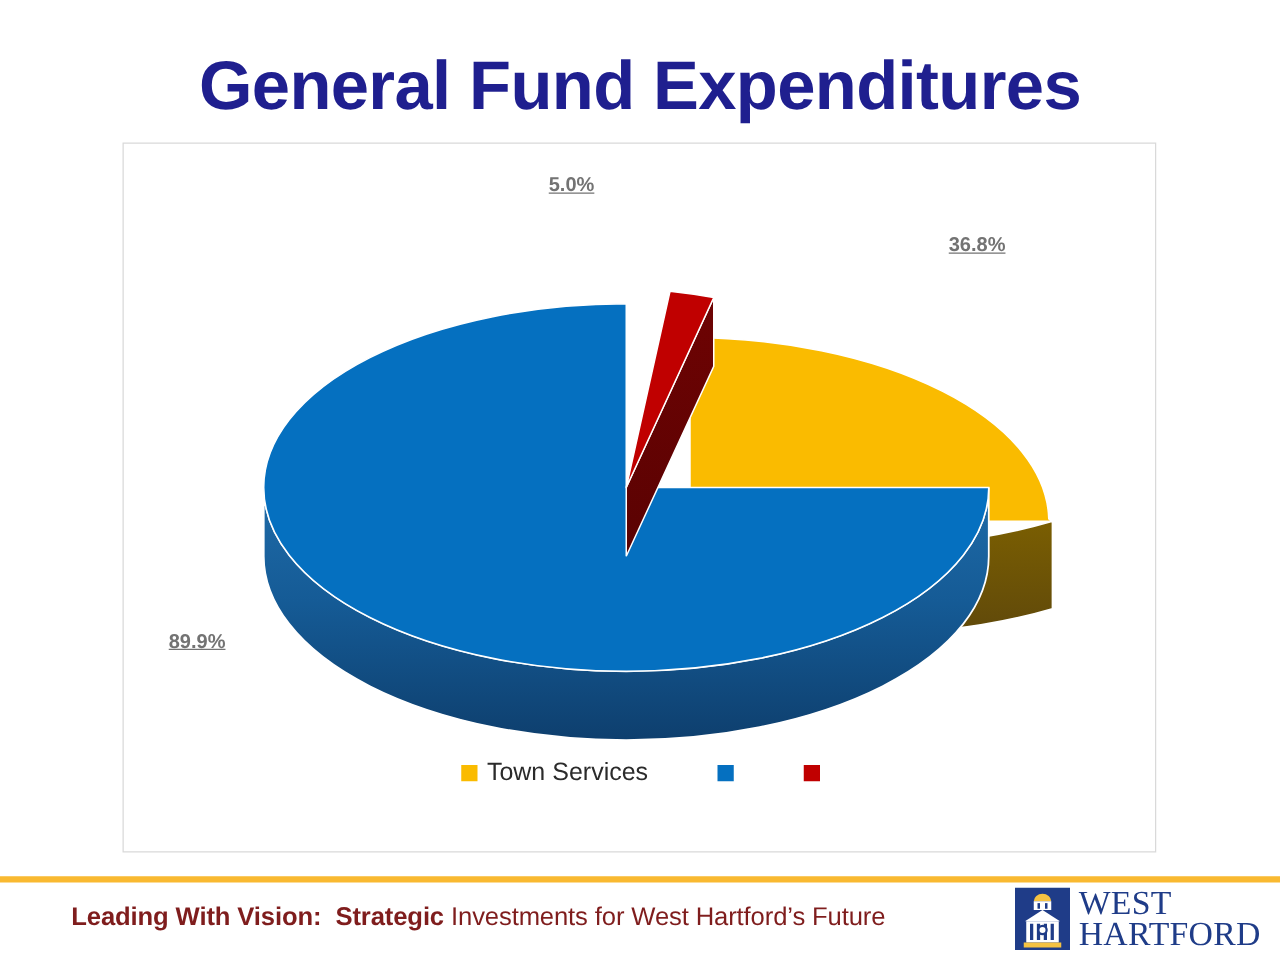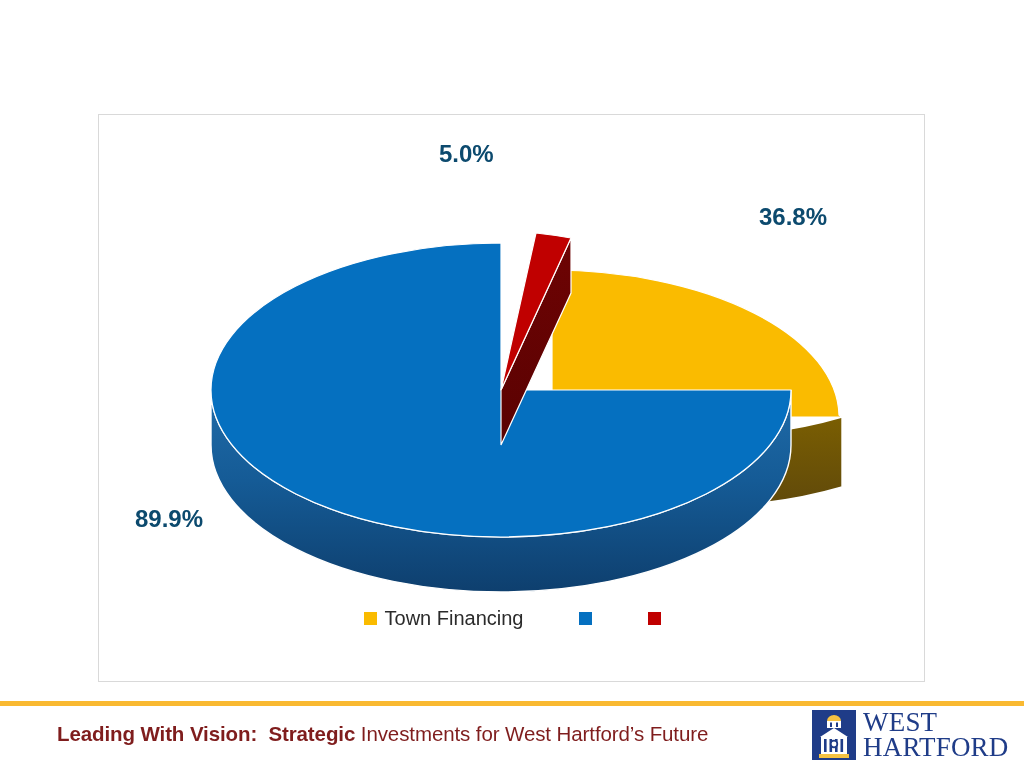--- a/index.html
+++ b/index.html
@@ -50,28 +50,29 @@
     left: 0;
     top: 0;
     width: 827px;
     height: 520px;
     display: block;
   }
 
   
   .data-label {
     position: absolute;
-    font-size: 24px;
+    font-size: 16px;
     font-weight: bold;
-    color: #0c4a6e;
-    font-family: "Liberation Sans", sans-serif;
-    white-space: nowrap;
+    color: #737373;
+    font-family: "Liberation Sans", sans-serif;
+    white-space: nowrap;
+    text-decoration: underline;
   }
   #label-capital  { left: 340px; top: 25px; }
-  #label-town     { left: 660px; top: 73px; margin-top: 15px; }
+  #label-town     { left: 660px; top: 73px; }
   #label-board    { left:  36px; top: 390px; }
 
   
   #legend {
     position: absolute;
     left: 0;
     top: 492px;
     width: 827px;
     display: flex;
     justify-content: center;
@@ -148,20 +149,21 @@
     color: #1F3C88;
     letter-spacing: 0.2px;
     white-space: nowrap;
   }
 </style>
 </head>
 <body>
 
 <div id="slide">
 
+  <div id="slide-title">General Fund Expenditures</div>
 
   <div id="chart-frame">
 
     <svg id="pie-svg" viewBox="0 0 827 520">
       <defs>
         <linearGradient id="blueSideGrad" x1="0" y1="0" x2="0" y2="1">
           <stop offset="0%" stop-color="#1F6BA8"></stop>
           <stop offset="45%" stop-color="#155B96"></stop>
           <stop offset="100%" stop-color="#0E3F6E"></stop>
         </linearGradient>
@@ -209,21 +211,21 @@
     </svg>
 
     <div class="data-label" id="label-capital">5.0%</div>
     <div class="data-label" id="label-town">36.8%</div>
     <div class="data-label" id="label-board">89.9%</div>
 
     <div id="legend">
 
       <div class="legend-item">
         <span class="legend-swatch" style="background:#FABB00"></span>
-        <span class="legend-label">Town Financing</span>
+        <span class="legend-label">Town Services</span>
       </div>
 
       <div class="legend-item">
         <span class="legend-swatch" style="background:#0570C0"></span>
       </div>
 
       <div class="legend-item">
         <span class="legend-swatch" style="background:#C00000"></span>
       </div>
 

